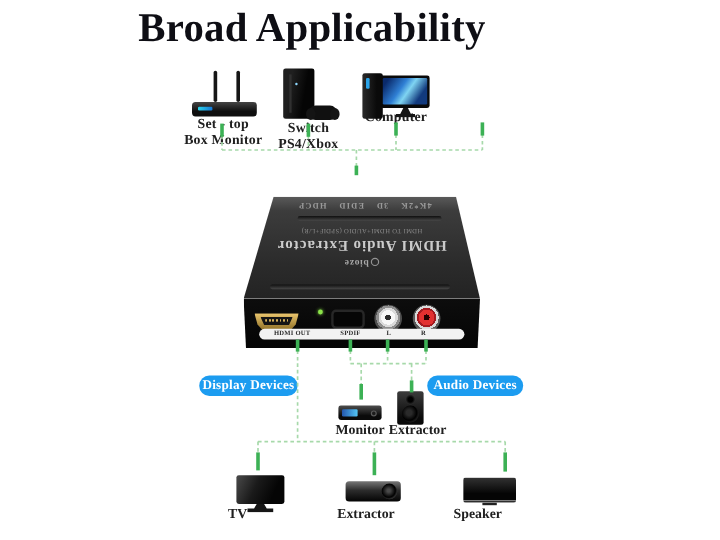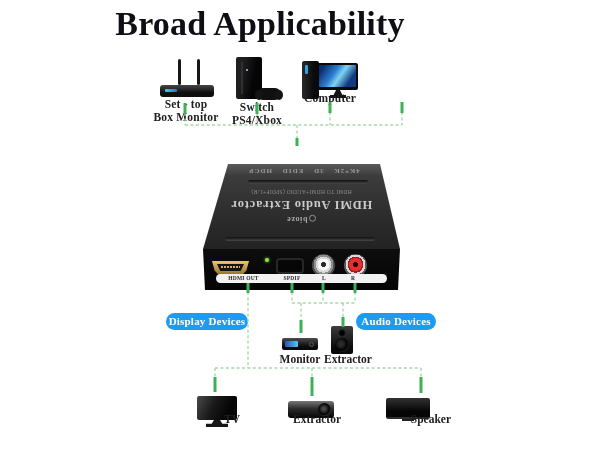--- a/index.html
+++ b/index.html
@@ -108,21 +108,21 @@
         background:linear-gradient(115deg,#4a4a4a 0%,#1a1a1a 40%,#050505 75%);}
   .tv-stand{position:absolute;left:206px;top:420px;width:22px;height:7px;background:#161616;
         clip-path:polygon(36% 0,64% 0,74% 55%,100% 55%,100% 100%,0 100%,0 55%,26% 55%);}
   .amp-body{position:absolute;left:288px;top:401px;width:46px;height:17px;border-radius:3px;
         background:linear-gradient(#777 0%,#2c2c2c 45%,#030303 100%);}
   .amp-lens{position:absolute;right:3px;top:2px;width:13px;height:13px;border-radius:50%;
         background:radial-gradient(circle at 45% 45%,#4a4a4a 12%,#000 55%,#909090 100%);}
   .spk-body{position:absolute;left:386px;top:398px;width:44px;height:21px;border-radius:2px;
         background:linear-gradient(180deg,#323232,#050505 70%);border-bottom:2px solid #2e2e2e;box-sizing:border-box;}
   .spk-body::after{content:"";position:absolute;left:16px;bottom:-4px;width:12px;height:2px;background:#222;}
-  .out-label{position:absolute;top:413px;font-size:11.5px;font-weight:600;color:#202020;text-align:right;}
+  .out-label{position:absolute;top:423px;font-size:11.5px;font-weight:600;color:#202020;text-align:left;}
 </style>
 </head>
 <body>
 
 <div id="canvas">
 
   <h1 class="title">Broad Applicability</h1>
 
   <div class="dev" style="left:150px;top:58px;width:72px;">
     <div class="icon settop">
@@ -198,21 +198,21 @@
   <div class="mid-label" style="left:318px;width:60px;">Extractor</div>
 
   <div class="tv-screen"></div>
   <div class="tv-stand"></div>
   <div class="amp-body">
     <i class="amp-lens"></i>
   </div>
   <div class="spk-body"></div>
   <div class="out-label" style="left:190px;width:50px;">TV</div>
   <div class="out-label" style="left:281px;width:60px;">Extractor</div>
-  <div class="out-label" style="left:378px;width:60px;margin-left:13px;">Speaker</div>
+  <div class="out-label" style="left:378px;width:60px;">Speaker</div>
 
   <svg class="wires" width="600" height="450" viewBox="0 0 600 450">
     <g stroke="#a7d9aa" stroke-width="1.4" stroke-dasharray="3 2.4" fill="none">
       <path d="M185 113 V125 M257 113 V125 M330 112 V125 M402 112 V125"></path>
       <path d="M185 125 H402"></path>
       <path d="M297 125 V140"></path>
       <path d="M248 292 V368"></path>
       <path d="M292 292 V303 M323 292 V303 M355 292 V303"></path>
       <path d="M292 303 H355"></path>
       <path d="M301 303 V321 M343 303 V318"></path>

